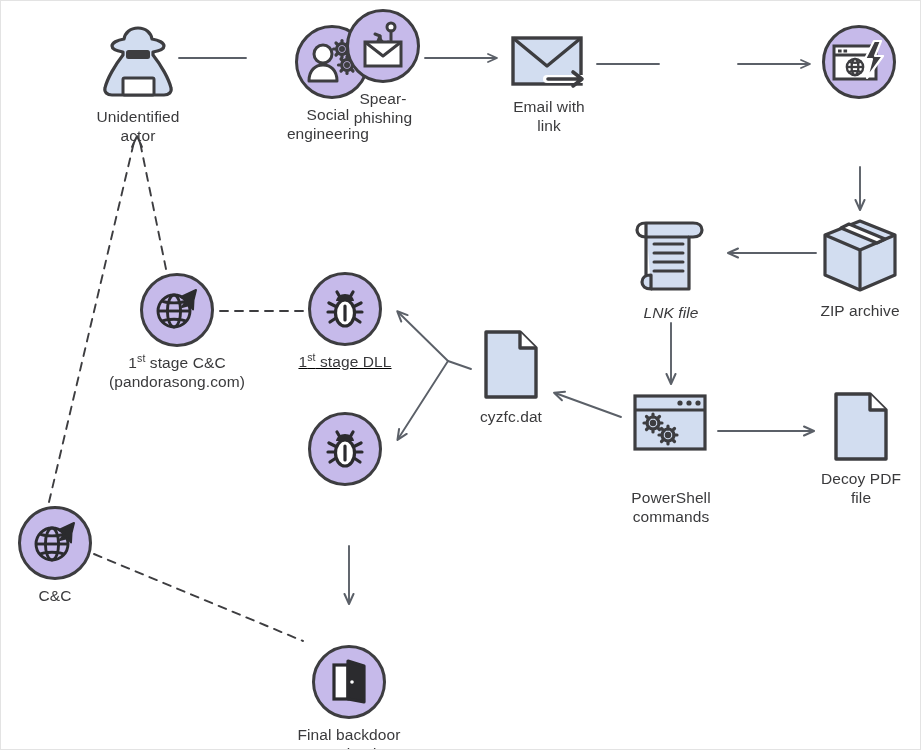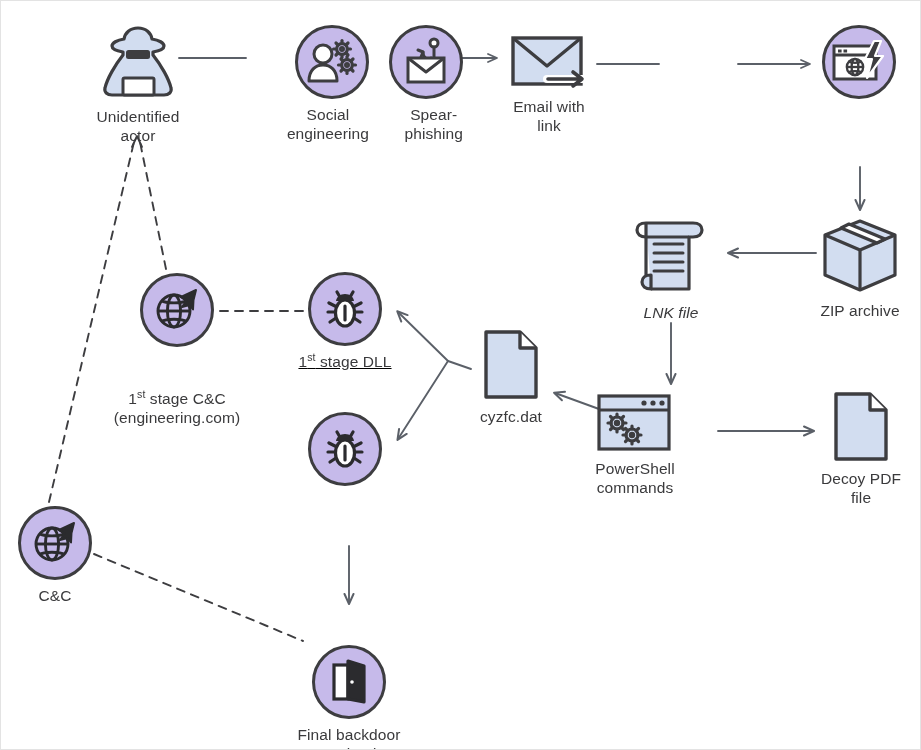--- a/index.html
+++ b/index.html
@@ -148,21 +148,21 @@
             <line x1="47" y1="22" x2="45" y2="24"></line>
               <line x1="37" y1="32" x2="35" y2="34"></line>
           </g>
         </g>
       </svg>
     </div>
     <div class="label">Social
 engineering</div>
   </div>
 
-  <div class="node" style="left:382px; top:24px;align-items:flex-end;">
+  <div class="node" style="left:382px; top:8px;">
     <div class="glyph circle">
       <svg width="50" height="50" viewBox="0 0 50 50">
         <circle cx="33" cy="6" r="4" fill="#ffffff" stroke="#3d3d40" stroke-width="3"></circle>
         <path d="M33 10 L33 22" stroke="#3d3d40" stroke-width="3" fill="none" stroke-linecap="round"></path>
         <path d="M22 15 C22 21 26 23 30 21" fill="none" stroke="#3d3d40" stroke-width="3" stroke-linecap="round"></path>
         <path d="M17 13 L22 15 L20 20" fill="none" stroke="#3d3d40" stroke-width="3" stroke-linecap="round" stroke-linejoin="round"></path>
         <rect x="7" y="21" width="36" height="24" fill="#ffffff" stroke="#3d3d40" stroke-width="3"></rect>
         <path d="M7 21 L25 35 L43 21" fill="none" stroke="#3d3d40" stroke-width="3" stroke-linejoin="round"></path>
       </svg>
     </div>
@@ -226,21 +226,21 @@
           <line x1="23" y1="29" x2="52" y2="29"></line>
           <line x1="23" y1="38" x2="52" y2="38"></line>
           <line x1="23" y1="47" x2="52" y2="47"></line>
           <line x1="23" y1="56" x2="52" y2="56"></line>
         </g>
       </svg>
     </div>
     <div class="label">LNK file</div>
   </div>
 
-  <div class="node" style="left:634px; top:392px;">
+  <div class="node" style="left:670px; top:392px;gap:29px;">
     <div class="glyph plainicon">
       <svg width="80" height="60" viewBox="0 0 80 60">
         <rect x="4" y="3" width="70" height="53" fill="#d2ddf0" stroke="#3d3d40" stroke-width="3.2"></rect>
         <line x1="4" y1="17" x2="74" y2="17" stroke="#3d3d40" stroke-width="3.2"></line>
         <circle cx="49" cy="10" r="2.6" fill="#3d3d40"></circle>
         <circle cx="58" cy="10" r="2.6" fill="#3d3d40"></circle>
         <circle cx="67" cy="10" r="2.6" fill="#3d3d40"></circle>
         <g fill="none" stroke="#3d3d40" stroke-width="3.2">
           <circle cx="22" cy="30" r="6"></circle>
             <circle cx="22" cy="30" r="1.6"></circle>
@@ -330,34 +330,34 @@
           <path d="M8 36 L14 32"></path>
             <path d="M38 36 L32 32"></path>
         </g>
         <path d="M23 8 C28 8 31.5 11 32 15 L14 15 C14.5 11 18 8 23 8 Z" fill="#2b2b2e"></path>
         <ellipse cx="23" cy="27" rx="9.5" ry="13" fill="#ffffff" stroke="#2b2b2e" stroke-width="3.2"></ellipse>
         <line x1="23" y1="20" x2="23" y2="34" stroke="#2b2b2e" stroke-width="3.2" stroke-linecap="round"></line>
       </svg>
     </div>
   </div>
 
-  <div class="node" style="left:176px; top:272px;gap:36px;">
+  <div class="node" style="left:176px; top:272px;">
     <div class="glyph circle">
       <svg width="50" height="48" viewBox="0 0 50 48">
         <g stroke="#2b2b2e" stroke-width="2.9" fill="none">
           <circle cx="22" cy="25" r="16"></circle>
           <ellipse cx="22" cy="25" rx="6.6" ry="16"></ellipse>
           <line x1="6" y1="25" x2="38" y2="25"></line>
           <path d="M9.4 14.5 C14 17.6 30 17.6 34.6 14.5"></path>
           <path d="M9.4 35.5 C14 32.4 30 32.4 34.6 35.5"></path>
         </g>
         <path d="M44 4 L29 11 L34.5 14.5 L30 21 L37.5 19 L41 23.5 L41.5 14 Z" fill="#2b2b2e" stroke="#2b2b2e" stroke-width="2" stroke-linejoin="round"></path>
       </svg>
     </div>
-    <div class="label"><span>1</span><sup>st</sup><span> stage C&amp;C</span><br><span>(engineering.com)</span></div>
+    <div class="label"><span>1</span><sup>st</sup><span> stage C&amp;C</span><br><span>(pandorasong.com)</span></div>
   </div>
 
   <div class="node" style="left:54px; top:505px;">
     <div class="glyph circle">
       <svg width="50" height="48" viewBox="0 0 50 48">
         <g stroke="#2b2b2e" stroke-width="2.9" fill="none">
           <circle cx="22" cy="25" r="16"></circle>
           <ellipse cx="22" cy="25" rx="6.6" ry="16"></ellipse>
           <line x1="6" y1="25" x2="38" y2="25"></line>
           <path d="M9.4 14.5 C14 17.6 30 17.6 34.6 14.5"></path>

